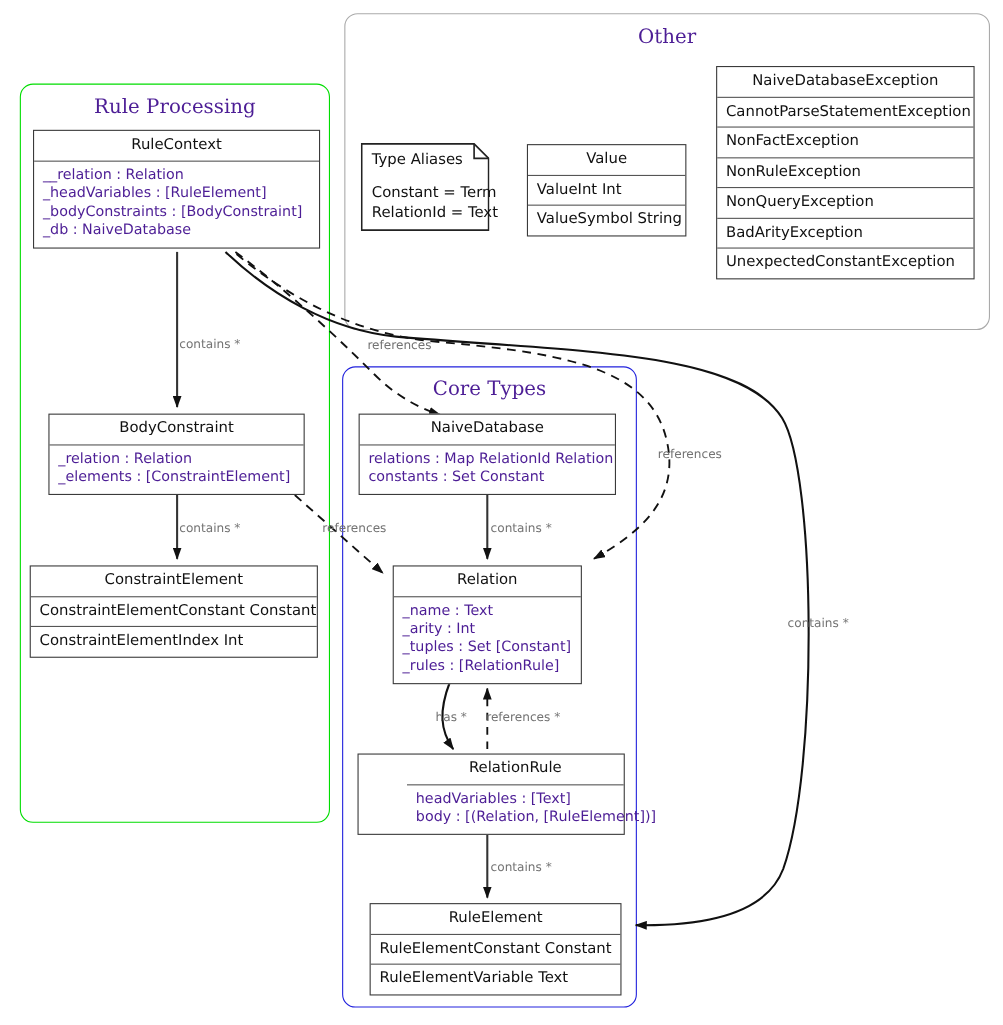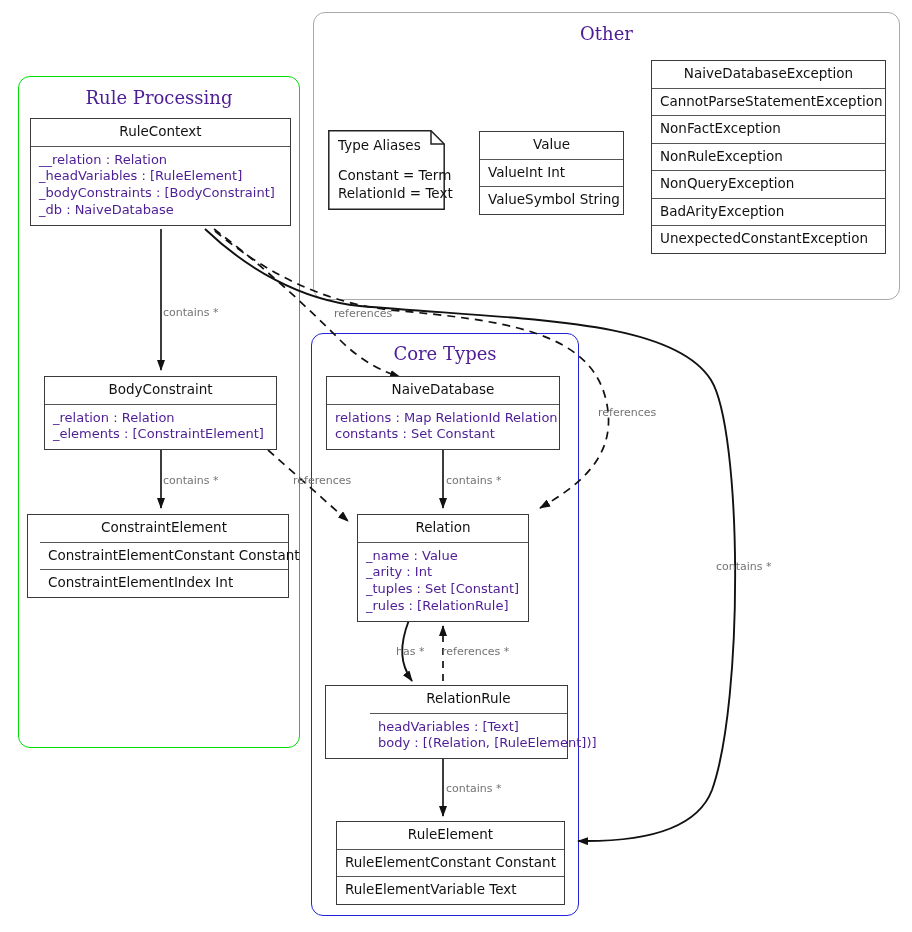--- a/index.html
+++ b/index.html
@@ -166,38 +166,38 @@
   </div>
 
   <div class="clsbox" style="left:44px; top:376px; width:233px;">
     <div class="cls-head">BodyConstraint</div>
     <div class="cls-body">
       <div>_relation : Relation</div>
       <div>_elements : [ConstraintElement]</div>
     </div>
   </div>
 
-  <div class="clsbox" style="left:27px; top:514px; width:262px;padding-left:12px;">
+  <div class="clsbox" style="left:27px; top:514px; width:262px;">
     <div class="cls-head">ConstraintElement</div>
     <div class="cls-row">ConstraintElementConstant Constant</div>
     <div class="cls-row">ConstraintElementIndex Int</div>
   </div>
 
   <div class="clsbox" style="left:326px; top:376px; width:234px;">
     <div class="cls-head">NaiveDatabase</div>
     <div class="cls-body">
       <div>relations : Map RelationId Relation</div>
       <div>constants : Set Constant</div>
     </div>
   </div>
 
   <div class="clsbox" style="left:357px; top:514px; width:172px;">
     <div class="cls-head">Relation</div>
     <div class="cls-body">
-      <div>_name : Value</div>
+      <div>_name : Text</div>
       <div>_arity : Int</div>
       <div>_tuples : Set [Constant]</div>
       <div>_rules : [RelationRule]</div>
     </div>
   </div>
 
   <div class="clsbox" style="left:325px; top:685px; width:243px;padding-left:44px;">
     <div class="cls-head">RelationRule</div>
     <div class="cls-body">
       <div>headVariables : [Text]</div>

